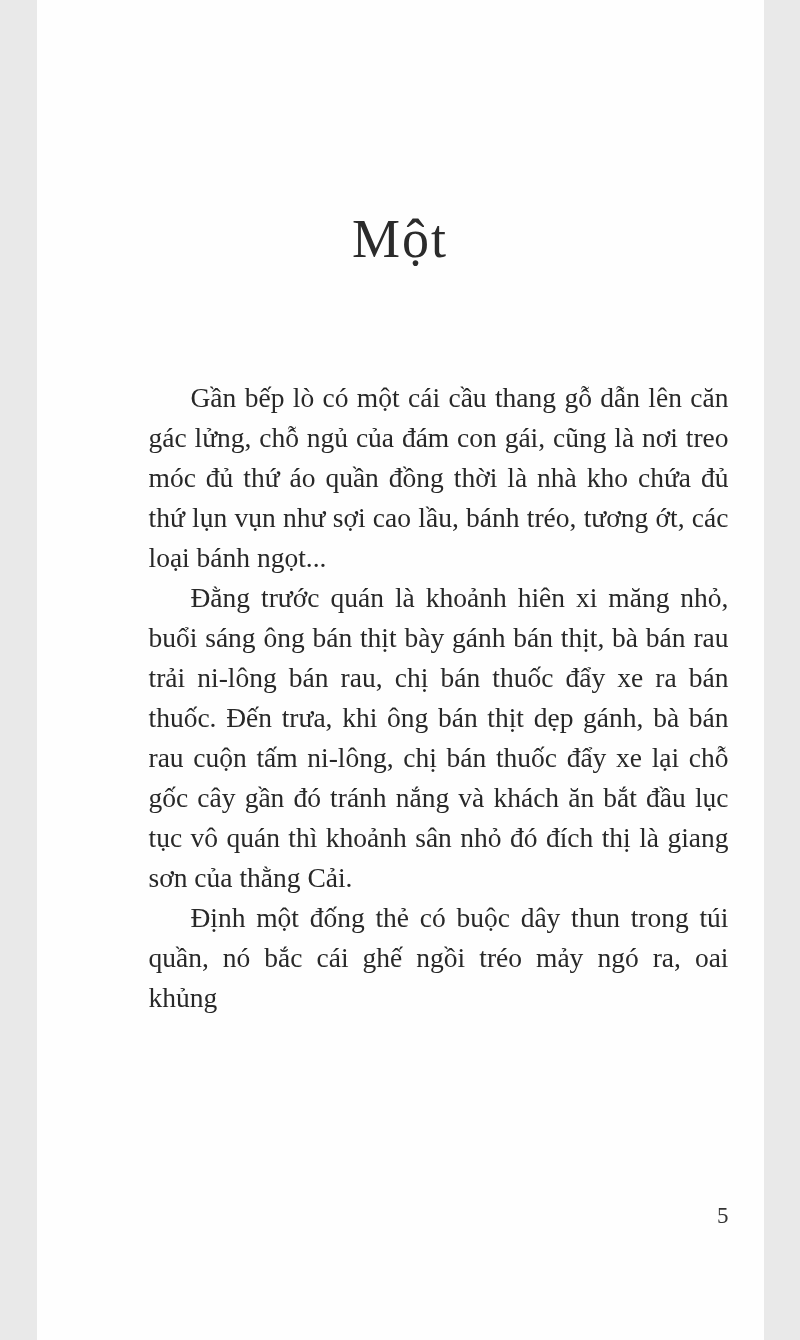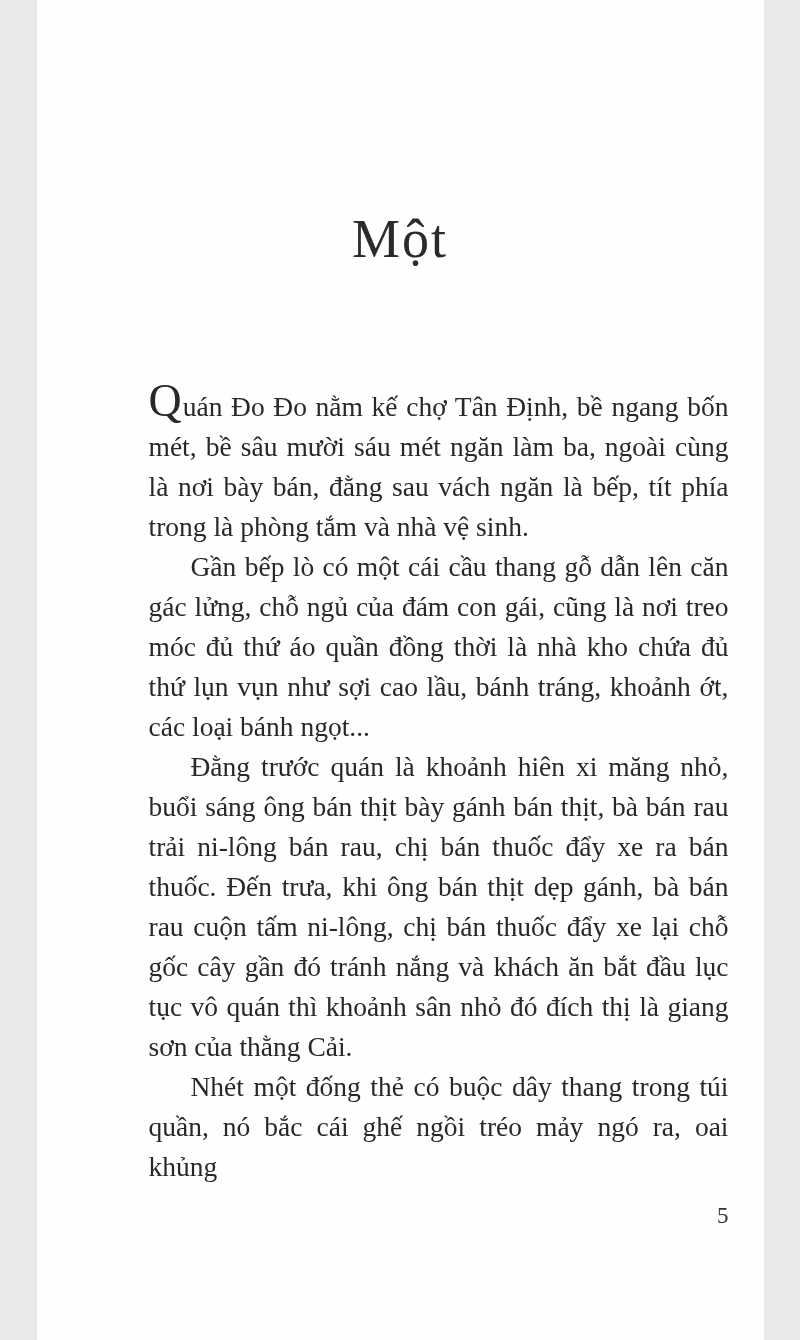--- a/index.html
+++ b/index.html
@@ -77,26 +77,25 @@
   }
 </style>
 </head>
 <body>
 
 <div class="book-page">
 
   <h1 class="chapter-title">Một</h1>
 
   <div class="body-text">
-    <p class="para"><span class="initial-cap">Q</span><span>uán Đo Đo nằm kế chợ Tân Định, bề ngang bốn mét, bề sâu mười sáu mét ngăn làm ba, ngoài cùng là nơi bày bán, đằng sau vách ngăn là bếp, tít phía trong là phòng tắm và nhà vệ sinh.</span></p>
 
-    <p class="para indent">Gần bếp lò có một cái cầu thang gỗ dẫn lên căn gác lửng, chỗ ngủ của đám con gái, cũng là nơi treo móc đủ thứ áo quần đồng thời là nhà kho chứa đủ thứ lụn vụn như sợi cao lầu, bánh tráng, khoảnh ớt, các loại bánh ngọt...</p>
+    <p class="para indent">Gần bếp lò có một cái cầu thang gỗ dẫn lên căn gác lửng, chỗ ngủ của đám con gái, cũng là nơi treo móc đủ thứ áo quần đồng thời là nhà kho chứa đủ thứ lụn vụn như sợi cao lầu, bánh tréo, tương ớt, các loại bánh ngọt...</p>
 
     <p class="para indent">Đằng trước quán là khoảnh hiên xi măng nhỏ, buổi sáng ông bán thịt bày gánh bán thịt, bà bán rau trải ni-lông bán rau, chị bán thuốc đẩy xe ra bán thuốc. Đến trưa, khi ông bán thịt dẹp gánh, bà bán rau cuộn tấm ni-lông, chị bán thuốc đẩy xe lại chỗ gốc cây gần đó tránh nắng và khách ăn bắt đầu lục tục vô quán thì khoảnh sân nhỏ đó đích thị là giang sơn của thằng Cải.</p>
 
-    <p class="para indent">Nhét một đống thẻ có buộc dây thang trong túi quần, nó bắc cái ghế ngồi tréo mảy ngó ra, oai khủng</p>
+    <p class="para indent">Định một đống thẻ có buộc dây thun trong túi quần, nó bắc cái ghế ngồi tréo mảy ngó ra, oai khủng</p>
   </div>
 
   <div class="page-footer">
     <span class="page-number">5</span>
   </div>
 
 </div>
 
 </body></html>

